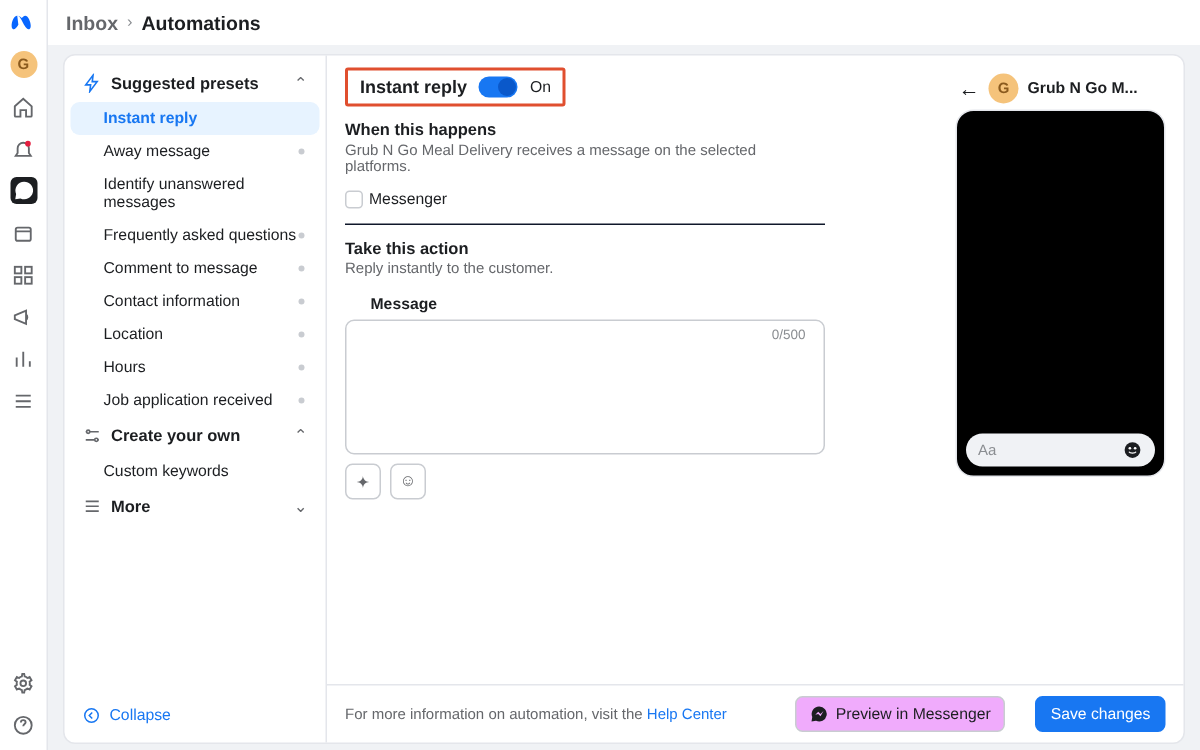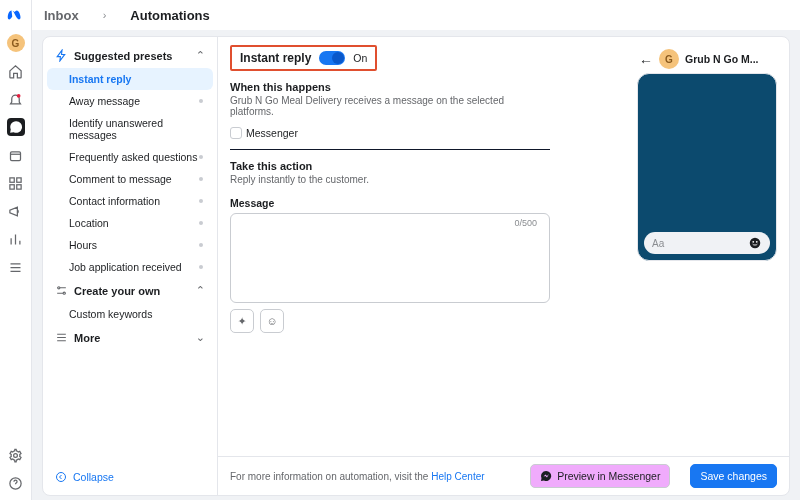--- a/index.html
+++ b/index.html
@@ -5,21 +5,21 @@
 *{box-sizing:border-box;margin:0;padding:0;font-family:-apple-system,BlinkMacSystemFont,"Segoe UI",Helvetica,Arial,sans-serif}
 body{width:800px;height:500px;background:#f0f2f5;overflow:hidden;font-size:11px;color:#1c1e21}
 .app{display:flex;height:500px}
 .rail{width:32px;background:#fff;display:flex;flex-direction:column;align-items:center;padding-top:6px;gap:10px;border-right:1px solid #e4e6eb}
 .rail-bottom{margin-top:auto;margin-bottom:8px;display:flex;flex-direction:column;align-items:center;gap:10px}
 .meta-logo{width:18px;height:18px}
 .avatar{width:18px;height:18px;border-radius:50%;background:#f5c37b;color:#8a5a1e;font-weight:600;font-size:10px;display:flex;align-items:center;justify-content:center}
 .rail-ico{width:18px;height:18px;display:flex;align-items:center;justify-content:center;color:#65676b;border-radius:4px}
 .rail-ico.active{background:#1c1e21;color:#fff}
 .content{flex:1;display:flex;flex-direction:column;min-width:0}
-.crumbs{height:30px;display:flex;align-items:center;padding:0 12px;gap:24px;background:#fff}
+.crumbs{height:30px;display:flex;align-items:center;padding:0 12px;gap:6px;background:#fff}
 .crumbs .bc1{font-size:13px;font-weight:600;color:#65676b}
 .crumbs .sep{color:#8a8d91}
 .crumbs .bc2{font-size:13px;font-weight:700}
 .panel{flex:1;margin:6px 10px 4px 10px;background:#fff;border:1px solid #e4e6eb;border-radius:8px;display:flex;min-height:0}
 .sidebar{width:175px;border-right:1px solid #e4e6eb;padding:6px 4px;display:flex;flex-direction:column}
 .sb-sec{display:flex;align-items:center;padding:6px 8px;border-radius:6px;gap:6px;cursor:pointer}
 .sb-sec .ttl{font-weight:600;font-size:11px;flex:1}
 .sb-sec .chev{color:#65676b}
 .sb-item{display:flex;align-items:center;justify-content:space-between;padding:5px 10px 5px 22px;border-radius:6px;font-size:10.5px;color:#1c1e21;cursor:pointer}
 .sb-item.sel{background:#e7f3ff;color:#1877f2;font-weight:600}
@@ -33,30 +33,30 @@
 .toggle{width:26px;height:14px;background:#1877f2;border-radius:8px;position:relative}
 .toggle::after{content:"";position:absolute;left:1px;top:1px;width:12px;height:12px;border-radius:50%;background:#fff}
 .toggle.on::after{left:auto;right:1px;background:#0a58ca}
 .on-lbl{font-size:10.5px}
 .desc{font-size:10px;color:#65676b;line-height:1.4;margin-top:4px}
 .card{border-bottom:1px solid #0f172a;padding:10px 0}
 .card .h{font-weight:700;font-size:11px;margin-bottom:2px}
 .card .s{font-size:10px;color:#65676b}
 .chk-row{display:flex;align-items:flex-start;gap:4px;margin-top:10px;font-size:10.5px}
 .chk{width:12px;height:12px;border:1px solid #c9ccd1;border-radius:3px}
-.msglbl{font-weight:600;font-size:10.5px;margin:12px 0 4px 0}
+.msglbl{font-weight:600;font-size:10.5px;margin:12px 0 4px 17px}
 .msgbox{border:1px solid #c9ccd1;border-radius:6px;height:90px;position:relative}
 .counter{position:absolute;top:4px;right:12px;font-size:9px;color:#8a8d91}
 .msg-tools{display:flex;gap:6px;margin-top:6px}
 .tool{width:24px;height:24px;border:1px solid #c9ccd1;border-radius:5px;display:flex;align-items:center;justify-content:center;color:#65676b;font-size:11px}
 .preview{width:140px}
 .prev-hdr{display:flex;align-items:center;gap:6px;padding:4px 2px}
 .prev-hdr .back{font-size:14px;color:#1c1e21}
 .prev-hdr .nm{font-weight:700;font-size:10.5px;white-space:nowrap;overflow:hidden;text-overflow:ellipsis}
-.prev-body{border:1px solid #e4e6eb;border-radius:12px;height:188px;background:#0c4a6e;display:flex;flex-direction:column}
+.prev-body{border:1px solid #e4e6eb;border-radius:12px;height:245px;background:#000000;display:flex;flex-direction:column}
 .prev-chat{flex:1}
 .prev-input{margin:6px;background:#f0f2f5;border-radius:14px;height:22px;display:flex;align-items:center;padding:0 8px;justify-content:space-between}
 .prev-input .ph{color:#8a8d91;font-size:10px}
 .footer{border-top:1px solid #e4e6eb;padding:7px 12px;display:flex;align-items:center;gap:20px}
 .footer .info{font-size:10px;color:#65676b}
 .footer .info a{color:#1877f2;text-decoration:none}
 .footer .sp{flex:1}
 .btn{border:1px solid #c9ccd1;background:#f0abfc;border-radius:5px;padding:5px 9px;font-size:10.5px;display:flex;align-items:center;gap:5px;cursor:pointer}
 .btn.primary{background:#1877f2;border-color:#1877f2;color:#fff}
 svg{display:block}

